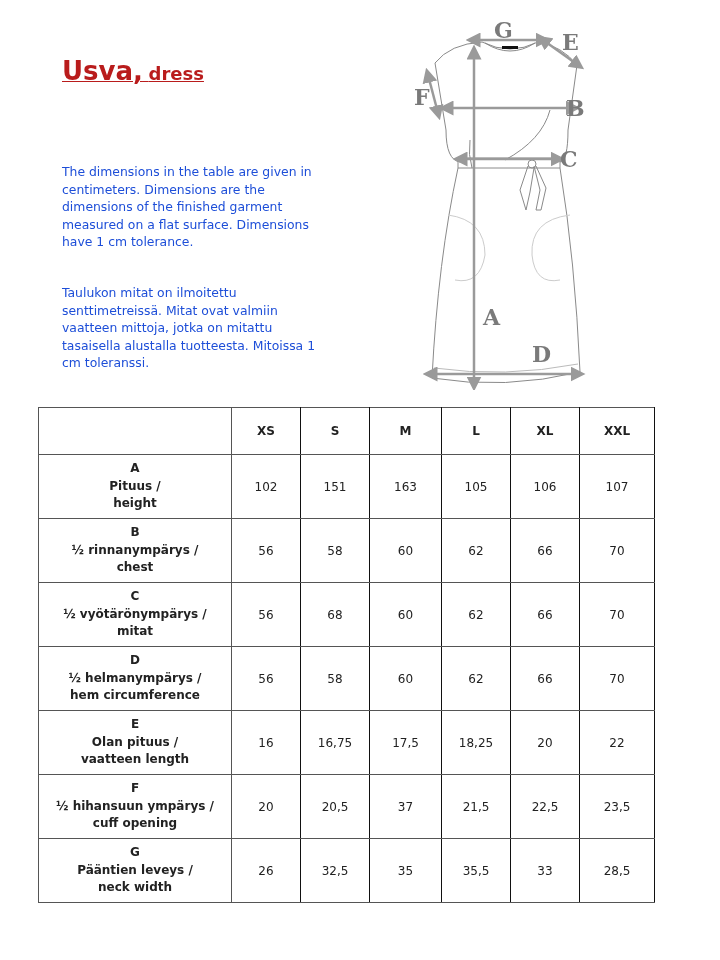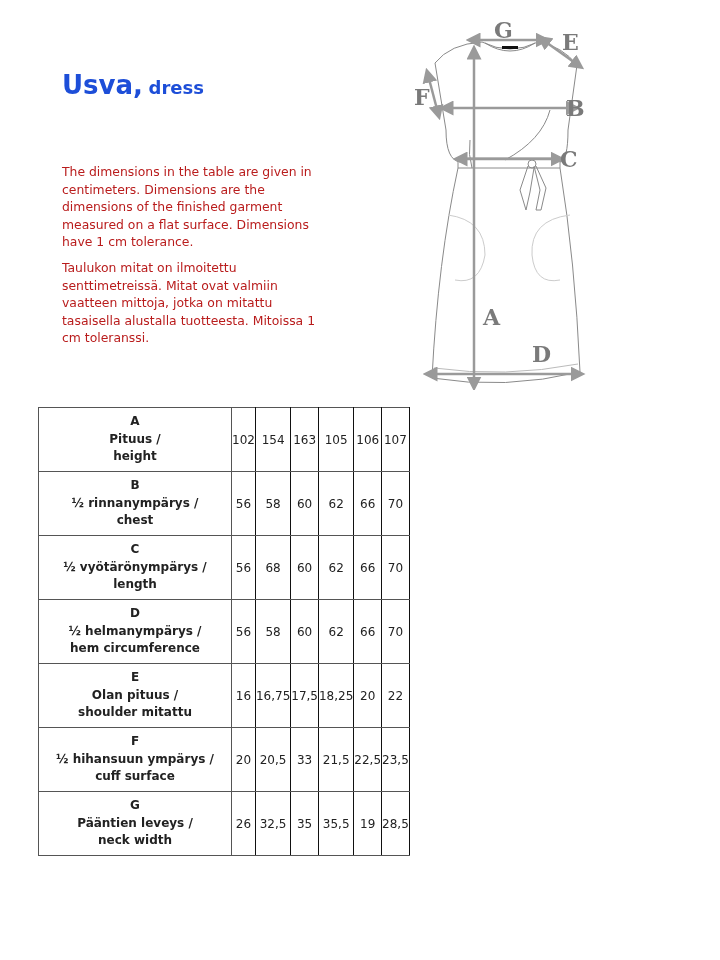--- a/index.html
+++ b/index.html
@@ -1,25 +1,25 @@
 <!DOCTYPE html>
 <html><head>
 <meta charset="utf-8">
 <style>
   html, body { margin: 0; padding: 0; background: #ffffff; }
   body { width: 720px; height: 960px; position: relative; overflow: hidden;
          font-family: "DejaVu Sans", "Liberation Sans", sans-serif; color: #111; }
-  .title { position: absolute; left: 62px; top: 70px; font-weight: bold; color: #1d4ed8;
-           font-family: "DejaVu Sans", sans-serif; white-space: nowrap; }
+  .title { position: absolute; left: 62px; top: 56px; font-weight: bold; color: #b91c1c;
+           font-family: "DejaVu Sans", sans-serif; white-space: nowrap; text-decoration: underline; }
   .title .main { font-size: 26px; }
   .title .sub { font-size: 18px; }
-  .desc { position: absolute; left: 62px; width: 260px; font-size: 12.4px; line-height: 17.6px; color: #b91c1c;
+  .desc { position: absolute; left: 62px; width: 260px; font-size: 12.4px; line-height: 17.6px; color: #1d4ed8;
           font-family: "DejaVu Sans", sans-serif; }
   .desc.en { top: 163px; }
-  .desc.fi { top: 259px; }
+  .desc.fi { top: 284px; }
   .drawing { position: absolute; left: 410px; top: 10px; width: 200px; height: 380px; }
   table.sizes { position: absolute; left: 38px; top: 407px; border-collapse: collapse;
                 font-family: "DejaVu Sans", sans-serif; font-size: 12px; color: #222; }
   table.sizes td { border: 1.5px solid #555; text-align: center; vertical-align: middle; padding: 0; }
   table.sizes td.v { border-left: 1.5px solid #111; border-right: 1.5px solid #111; }
   table.sizes tr.head td { height: 46px; font-weight: bold; }
   table.sizes tr.row td { height: 63px; }
   table.sizes td.label { width: 192px; font-weight: bold; line-height: 17.5px; color: #222; }
   table.sizes td.c0 { width: 68px; }
   table.sizes td.c1 { width: 68px; }
@@ -86,28 +86,37 @@
     <text x="4" y="95">F</text>
     <text x="156" y="106">B</text>
     <text x="150" y="157">C</text>
     <text x="73" y="315">A</text>
     <text x="122" y="352">D</text>
   </g>
 </svg>
 
 <table class="sizes">
   <tbody>
+      <tr class="head">
+    <td class="label"></td>
+    <td class="c0 v">XS</td>
+    <td class="c1 v">S</td>
+    <td class="c2 v">M</td>
+    <td class="c3 v">L</td>
+    <td class="c4 v">XL</td>
+    <td class="c5 v">XXL</td>
+  </tr>
   <tr class="row">
     <td class="label">
       <span class="lbl-line">A</span>
       <span class="lbl-line">Pituus /</span>
       <span class="lbl-line">height</span>
     </td>
     <td class="v">102</td>
-    <td class="v">154</td>
+    <td class="v">151</td>
     <td class="v">163</td>
     <td class="v">105</td>
     <td class="v">106</td>
     <td class="v">107</td>
   </tr>
   <tr class="row">
     <td class="label">
       <span class="lbl-line">B</span>
       <span class="lbl-line">½  rinnanympärys /</span>
       <span class="lbl-line">chest</span>
@@ -116,21 +125,21 @@
     <td class="v">58</td>
     <td class="v">60</td>
     <td class="v">62</td>
     <td class="v">66</td>
     <td class="v">70</td>
   </tr>
   <tr class="row">
     <td class="label">
       <span class="lbl-line">C</span>
       <span class="lbl-line">½  vyötärönympärys /</span>
-      <span class="lbl-line">length</span>
+      <span class="lbl-line">mitat</span>
     </td>
     <td class="v">56</td>
     <td class="v">68</td>
     <td class="v">60</td>
     <td class="v">62</td>
     <td class="v">66</td>
     <td class="v">70</td>
   </tr>
   <tr class="row">
     <td class="label">
@@ -142,49 +151,49 @@
     <td class="v">58</td>
     <td class="v">60</td>
     <td class="v">62</td>
     <td class="v">66</td>
     <td class="v">70</td>
   </tr>
   <tr class="row">
     <td class="label">
       <span class="lbl-line">E</span>
       <span class="lbl-line">Olan pituus /</span>
-      <span class="lbl-line">shoulder mitattu</span>
+      <span class="lbl-line">vaatteen length</span>
     </td>
     <td class="v">16</td>
     <td class="v">16,75</td>
     <td class="v">17,5</td>
     <td class="v">18,25</td>
     <td class="v">20</td>
     <td class="v">22</td>
   </tr>
   <tr class="row">
     <td class="label">
       <span class="lbl-line">F</span>
       <span class="lbl-line">½  hihansuun ympärys /</span>
-      <span class="lbl-line">cuff surface</span>
+      <span class="lbl-line">cuff opening</span>
     </td>
     <td class="v">20</td>
     <td class="v">20,5</td>
-    <td class="v">33</td>
+    <td class="v">37</td>
     <td class="v">21,5</td>
     <td class="v">22,5</td>
     <td class="v">23,5</td>
   </tr>
   <tr class="row">
     <td class="label">
       <span class="lbl-line">G</span>
       <span class="lbl-line">Pääntien leveys /</span>
       <span class="lbl-line">neck width</span>
     </td>
     <td class="v">26</td>
     <td class="v">32,5</td>
     <td class="v">35</td>
     <td class="v">35,5</td>
-    <td class="v">19</td>
+    <td class="v">33</td>
     <td class="v">28,5</td>
   </tr>
 </tbody>
   </table>
 
 </body></html>

